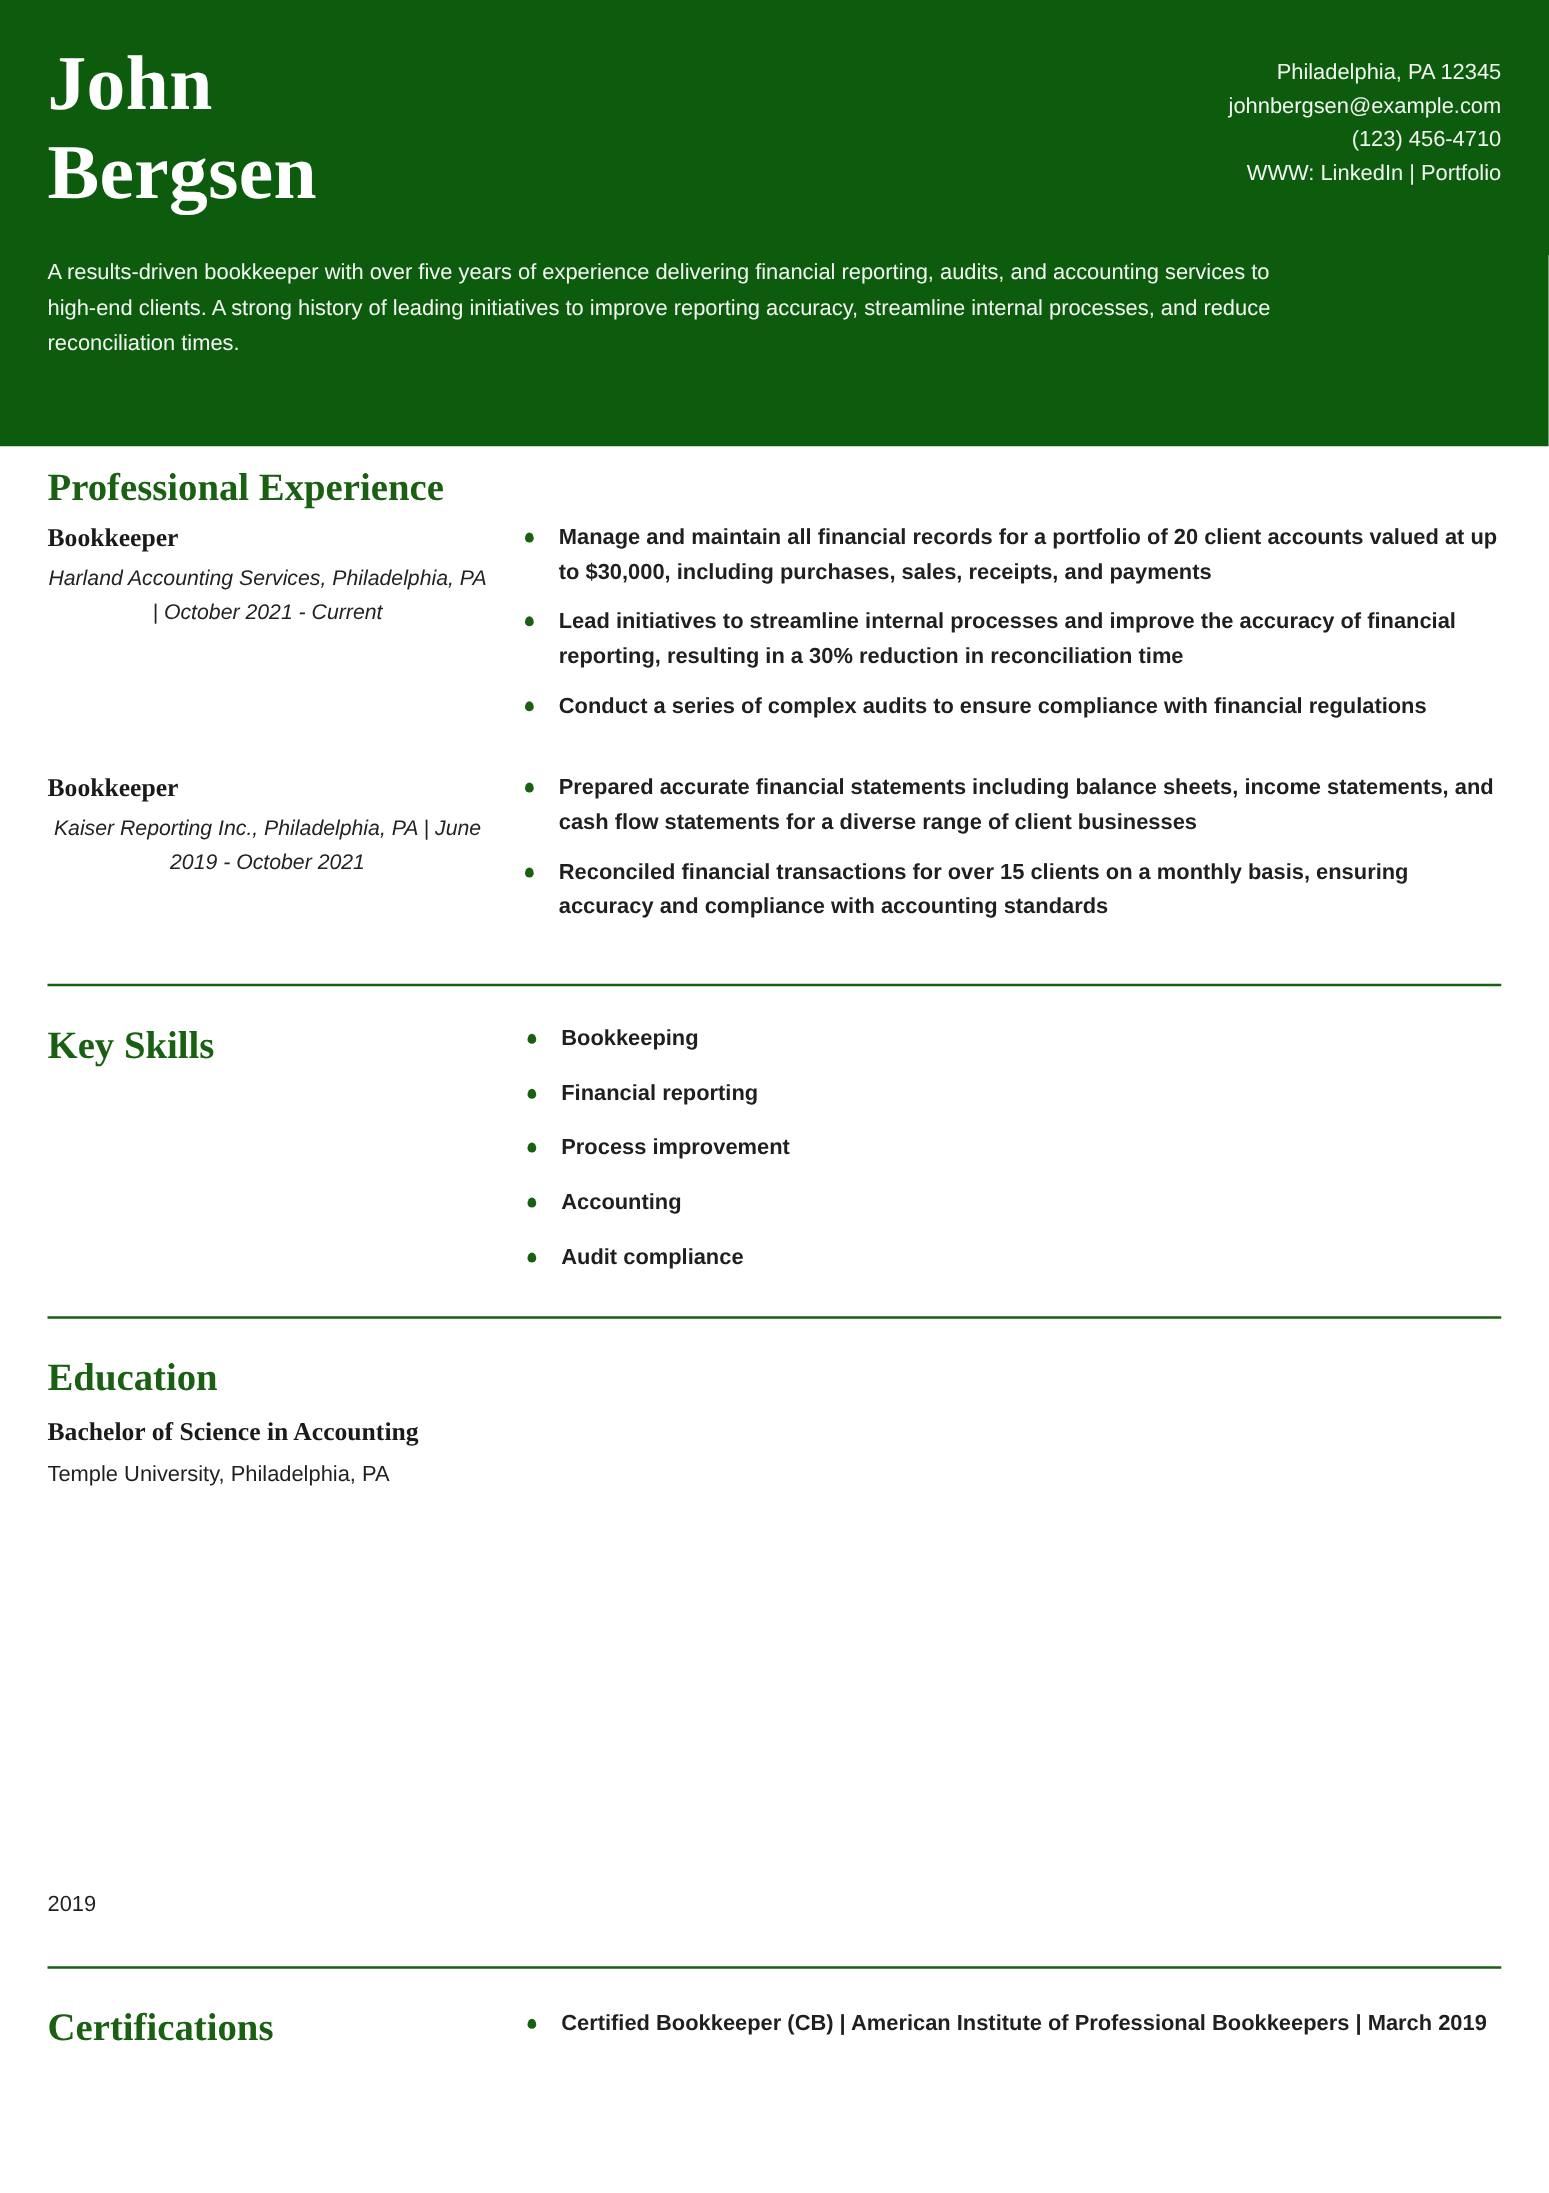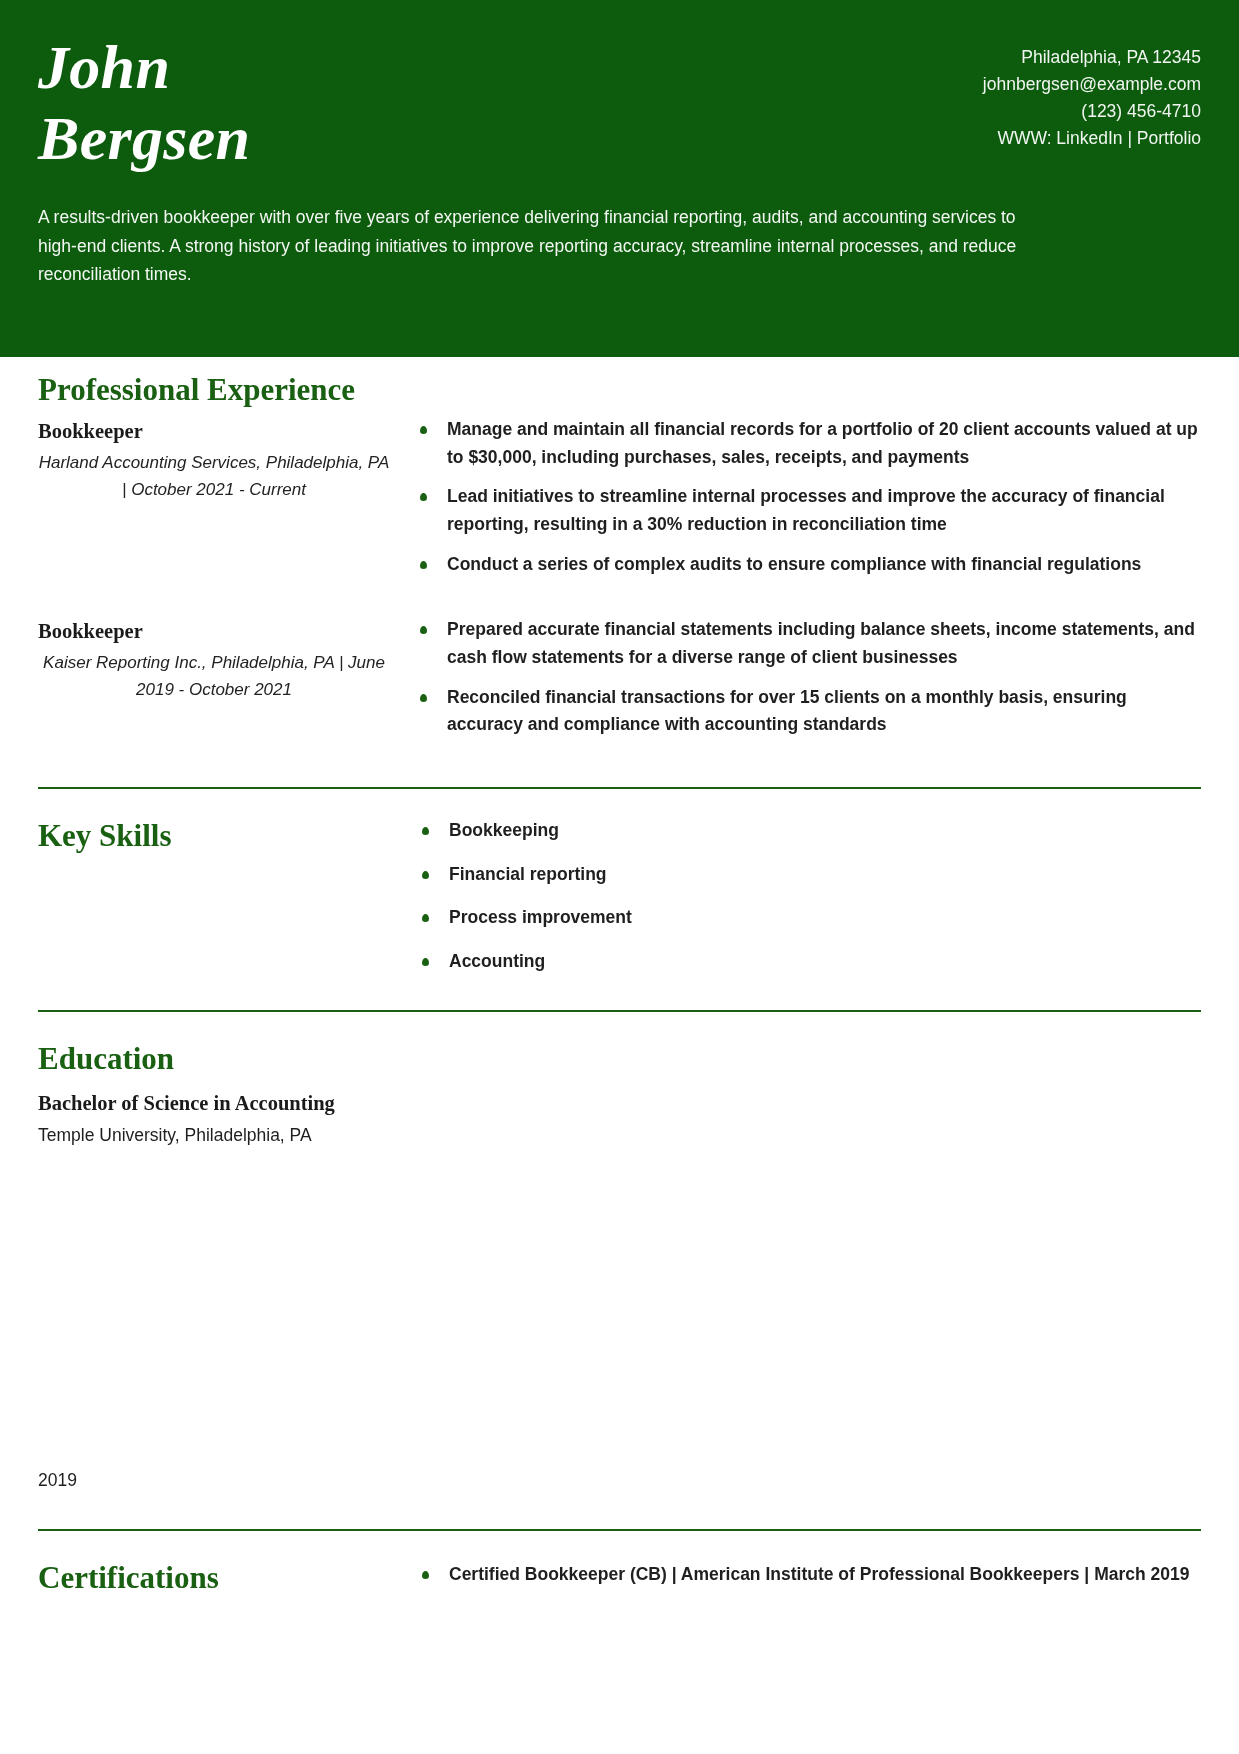--- a/index.html
+++ b/index.html
@@ -33,21 +33,20 @@
     align-items:flex-start;
   }
   .name {
     font-family:"Liberation Serif", serif;
     font-weight:700;
     font-size:62px;
     line-height:1.14;
     letter-spacing:0.3px;
     max-width:430px;
     color:#ffffff;
-    font-style:italic;
   }
   .contact {
     text-align:right;
     font-size:17.5px;
     line-height:1.55;
     color:#f2f6f2;
     padding-top:12px;
     white-space:nowrap;
   }
   .contact div { font-size:17.5px; }
@@ -221,20 +220,21 @@
     <div class="section">
       <div class="section-left">
         <div class="section-title">Key Skills</div>
       </div>
       <div class="section-right" style="padding-top:14px;">
         <ul class="bullets skills">
           <li>Bookkeeping</li>
           <li>Financial reporting</li>
           <li>Process improvement</li>
           <li>Accounting</li>
+          <li>Audit compliance</li>
         </ul>
       </div>
     </div>
 
     <hr class="divider">
 
     <div class="pad-b">
       <div class="section-title">Education</div>
       <div class="edu-row" style="margin-top:12px;">
         <div class="edu-left">

